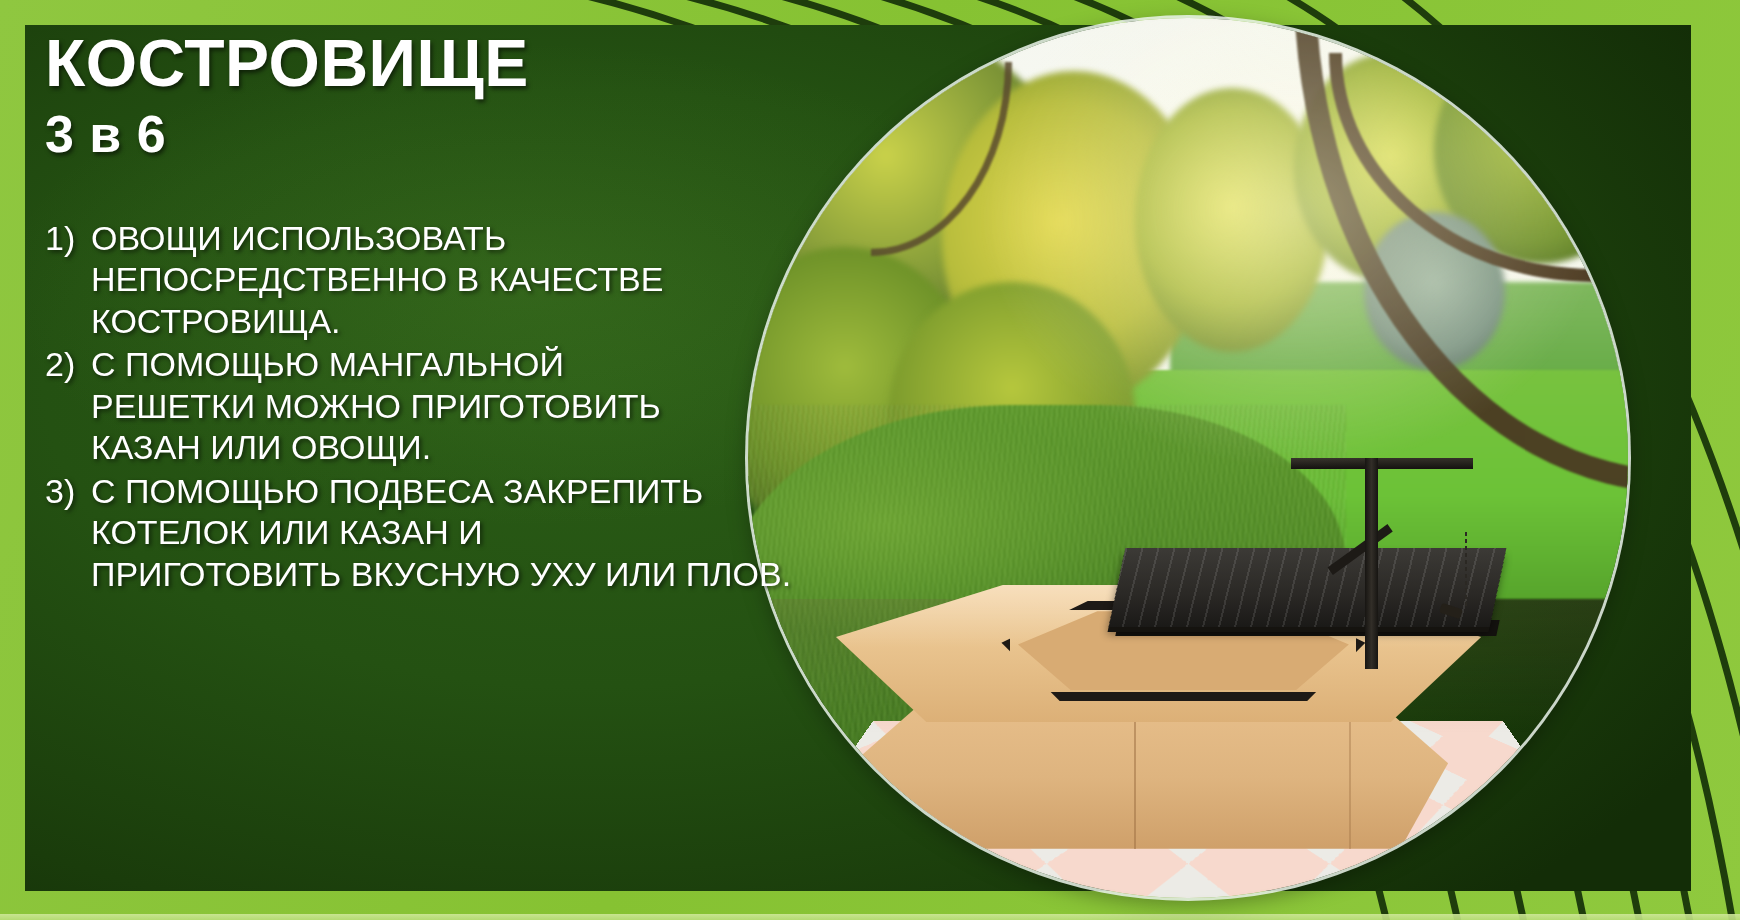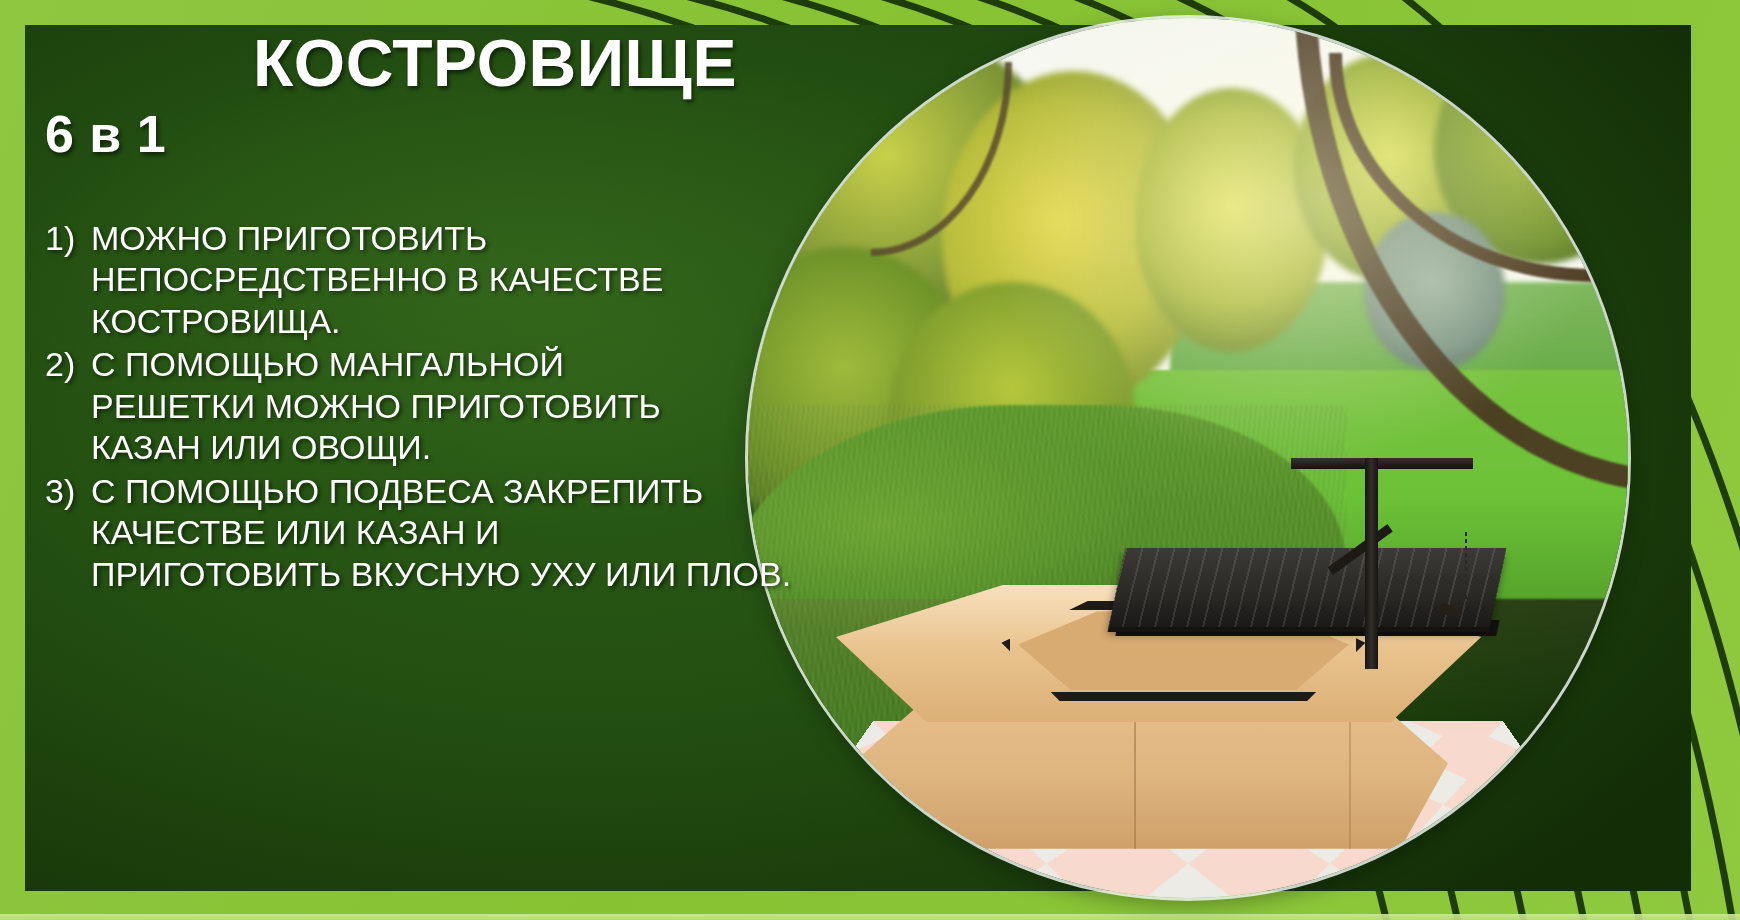--- a/index.html
+++ b/index.html
@@ -48,21 +48,20 @@
     position:absolute; left:45px; top:30px; width:900px;
     z-index:6;
   }
   .title{
     color:#ffffff;
     font-weight:bold;
     font-size:66px;
     line-height:1.02;
     letter-spacing:.5px;
     text-shadow:2px 3px 4px rgba(0,0,0,.55);
-    text-align:center;
   }
   .subtitle{
     color:#ffffff;
     font-weight:bold;
     font-size:52px;
     line-height:1.05;
     margin-top:10px;
     letter-spacing:.5px;
     text-shadow:2px 3px 4px rgba(0,0,0,.55);
   }
@@ -373,37 +372,37 @@
         <div class="hook"></div>
       </div>
 
       <div class="photo-light"></div>
       <div class="photo-vig"></div>
     </div>
   </div>
 
   <div class="content">
     <div class="title">КОСТРОВИЩЕ</div>
-    <div class="subtitle">6 в 1</div>
+    <div class="subtitle">3 в 6</div>
 
     <ul class="list">
       <li class="list-item">
         <span class="li-num">1)</span>
-        <span class="li-text">МОЖНО ПРИГОТОВИТЬ
+        <span class="li-text">ОВОЩИ ИСПОЛЬЗОВАТЬ
 НЕПОСРЕДСТВЕННО В КАЧЕСТВЕ
 КОСТРОВИЩА.</span>
       </li>
       <li class="list-item">
         <span class="li-num">2)</span>
         <span class="li-text">С ПОМОЩЬЮ МАНГАЛЬНОЙ
 РЕШЕТКИ МОЖНО ПРИГОТОВИТЬ
 КАЗАН ИЛИ ОВОЩИ.</span>
       </li>
       <li class="list-item">
         <span class="li-num">3)</span>
         <span class="li-text">С ПОМОЩЬЮ ПОДВЕСА ЗАКРЕПИТЬ
-КАЧЕСТВЕ ИЛИ КАЗАН И
+КОТЕЛОК ИЛИ КАЗАН И
 ПРИГОТОВИТЬ ВКУСНУЮ УХУ ИЛИ ПЛОВ.</span>
       </li>
     </ul>
   </div>
 
 </div>
 
 </body></html>

